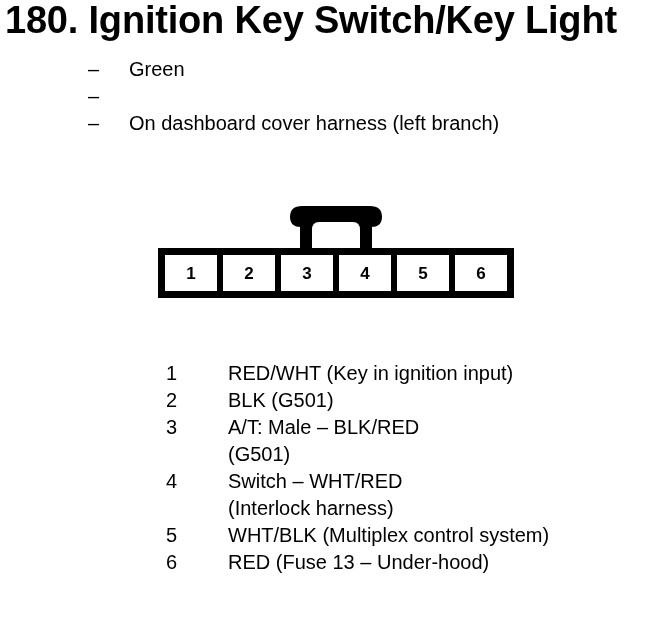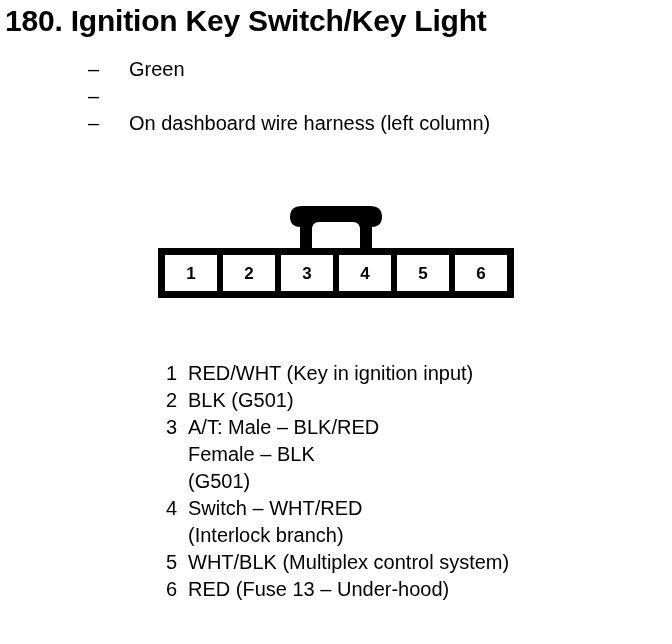--- a/index.html
+++ b/index.html
@@ -15,21 +15,21 @@
     font-family: "Liberation Sans", sans-serif;
     color: #000000;
     -webkit-font-smoothing: none;
   }
 
   
   #page-title {
     position: absolute;
     left: 5px;
     top: 2px;
-    font-size: 30px;
+    font-size: 38px;
     font-weight: bold;
     letter-spacing: -0.2px;
     white-space: nowrap;
     line-height: 37px;
   }
 
   
   #description-list {
     position: absolute;
     left: 88px;
@@ -114,38 +114,39 @@
     width: 22px;
     flex: 0 0 22px;
     text-align: left;
     white-space: nowrap;
   }
   .legend-lines {
     flex: 1 1 auto;
   }
   .legend-line {
     white-space: nowrap;
+    margin-left: 40px;
   }
 </style>
 </head>
 <body>
 
 <div id="page-title">180. Ignition Key Switch/Key Light</div>
 
 <div id="description-list">
   <div class="desc-item">
     <span class="desc-dash">–</span>
     <span class="desc-text">Green</span>
   </div>
   <div class="desc-item">
     <span class="desc-dash">–</span>
   </div>
   <div class="desc-item">
     <span class="desc-dash">–</span>
-    <span class="desc-text">On dashboard wire harness (left column)</span>
+    <span class="desc-text">On dashboard cover harness (left branch)</span>
   </div>
 </div>
 
 <div id="connector-diagram">
 
   <svg id="connector-tab" viewBox="0 0 94 46">
     <path d="M 12 46
              L 12 22
              Q 2 22 2 13
              Q 2 3 13 3
@@ -197,30 +198,29 @@
     <span class="legend-num">2</span>
     <span class="legend-lines">
       <span class="legend-line">BLK (G501)</span>
     </span>
   </div>
 
   <div class="legend-row">
     <span class="legend-num">3</span>
     <span class="legend-lines">
       <div class="legend-line">A/T: Male – BLK/RED</div>
-      <div class="legend-line">Female – BLK</div>
       <div class="legend-line">(G501)</div>
     </span>
   </div>
 
   <div class="legend-row">
     <span class="legend-num">4</span>
     <span class="legend-lines">
       <div class="legend-line">Switch – WHT/RED</div>
-      <div class="legend-line">(Interlock branch)</div>
+      <div class="legend-line">(Interlock harness)</div>
     </span>
   </div>
 
   <div class="legend-row">
     <span class="legend-num">5</span>
     <span class="legend-lines">
       <span class="legend-line">WHT/BLK (Multiplex control system)</span>
     </span>
   </div>
 

